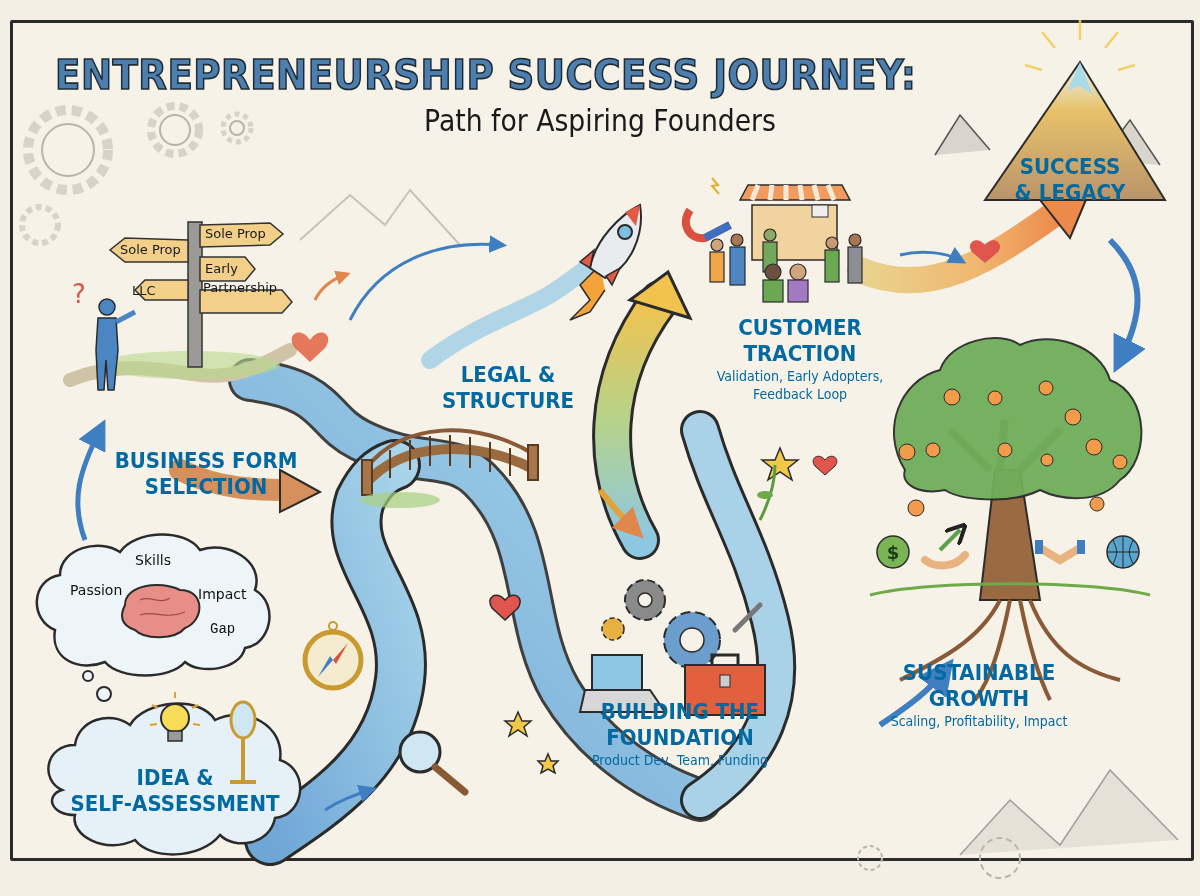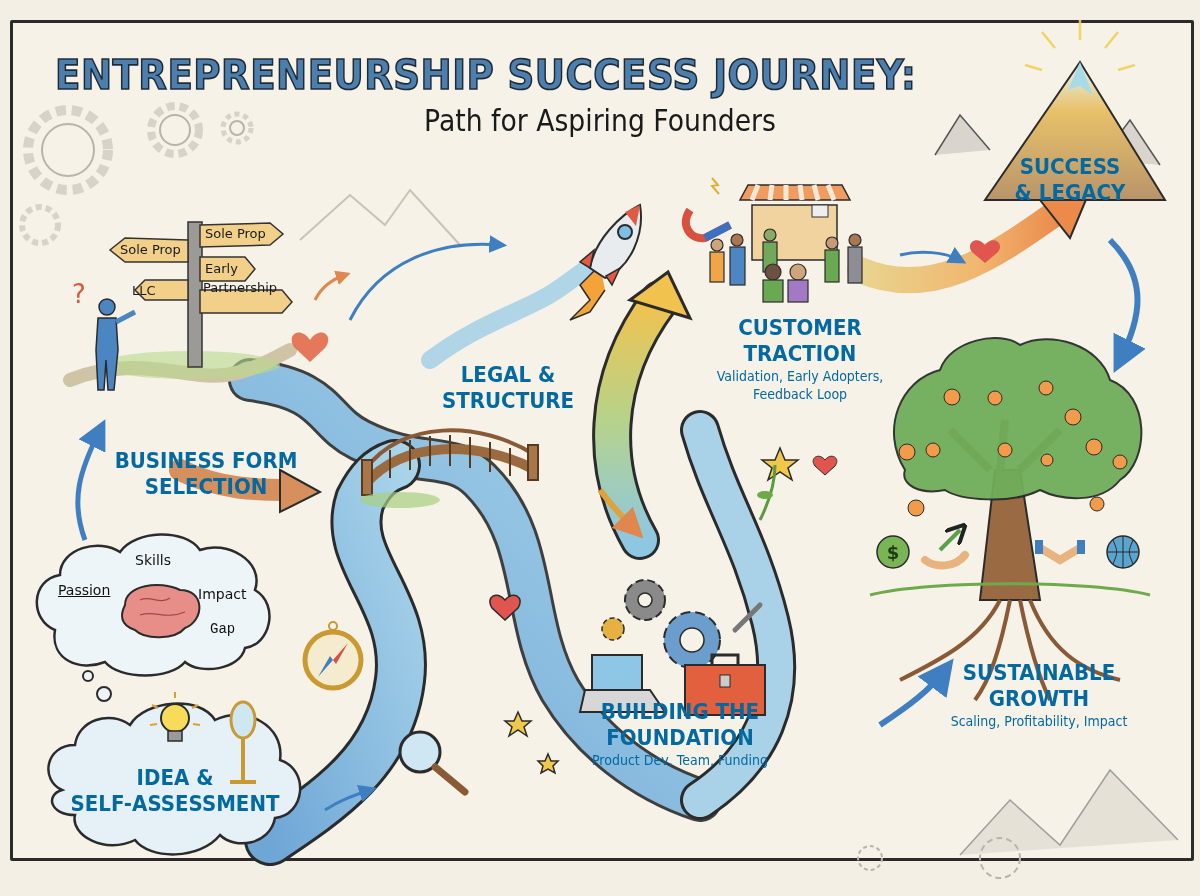--- a/index.html
+++ b/index.html
@@ -316,21 +316,21 @@
 <div class="title">ENTREPRENEURSHIP SUCCESS JOURNEY:</div>
 <div class="subtitle">Path for Aspiring Founders</div>
 
 <span class="sign-label" style="left:205px;top:226px;">Sole Prop</span>
 <span class="sign-label" style="left:120px;top:242px;">Sole Prop</span>
 <span class="sign-label" style="left:205px;top:261px;">Early</span>
 <span class="sign-label" style="left:132px;top:283px;">LLC</span>
 <span class="sign-label" style="left:203px;top:280px;">Partnership</span>
 
 <span class="bubble-label" style="left:135px;top:552px;">Skills</span>
-<span class="bubble-label" style="left:58px;top:582px;text-decoration:underline;">Passion</span>
+<span class="bubble-label" style="left:70px;top:582px;">Passion</span>
 <span class="bubble-label" style="left:198px;top:586px;">Impact</span>
 <span class="bubble-label" style="left:210px;top:621px;font-family:Liberation Mono, monospace;">Gap</span>
 
 <div class="stage" style="left:50px;top:765px;width:250px;text-align:center;">
   <span class="name">IDEA &amp;</span>
   <span class="name">SELF-ASSESSMENT</span>
 </div>
 
 <div class="stage" style="left:76px;top:408px;width:260px;margin-top:40px;">
   <span class="name">BUSINESS FORM</span>
@@ -353,17 +353,17 @@
   <span class="name">TRACTION</span>
   <span class="desc">Validation, Early Adopters,</span>
   <span class="desc">Feedback Loop</span>
 </div>
 
 <div class="stage" style="left:990px;top:154px;width:160px;">
   <span class="name">SUCCESS</span>
   <span class="name">&amp; LEGACY</span>
 </div>
 
-<div class="stage" style="left:914px;top:660px;width:250px;">
+<div class="stage" style="left:854px;top:660px;width:250px;">
   <span class="name">SUSTAINABLE</span>
   <span class="name">GROWTH</span>
   <span class="desc">Scaling, Profitability, Impact</span>
 </div>
 
 </body></html>

